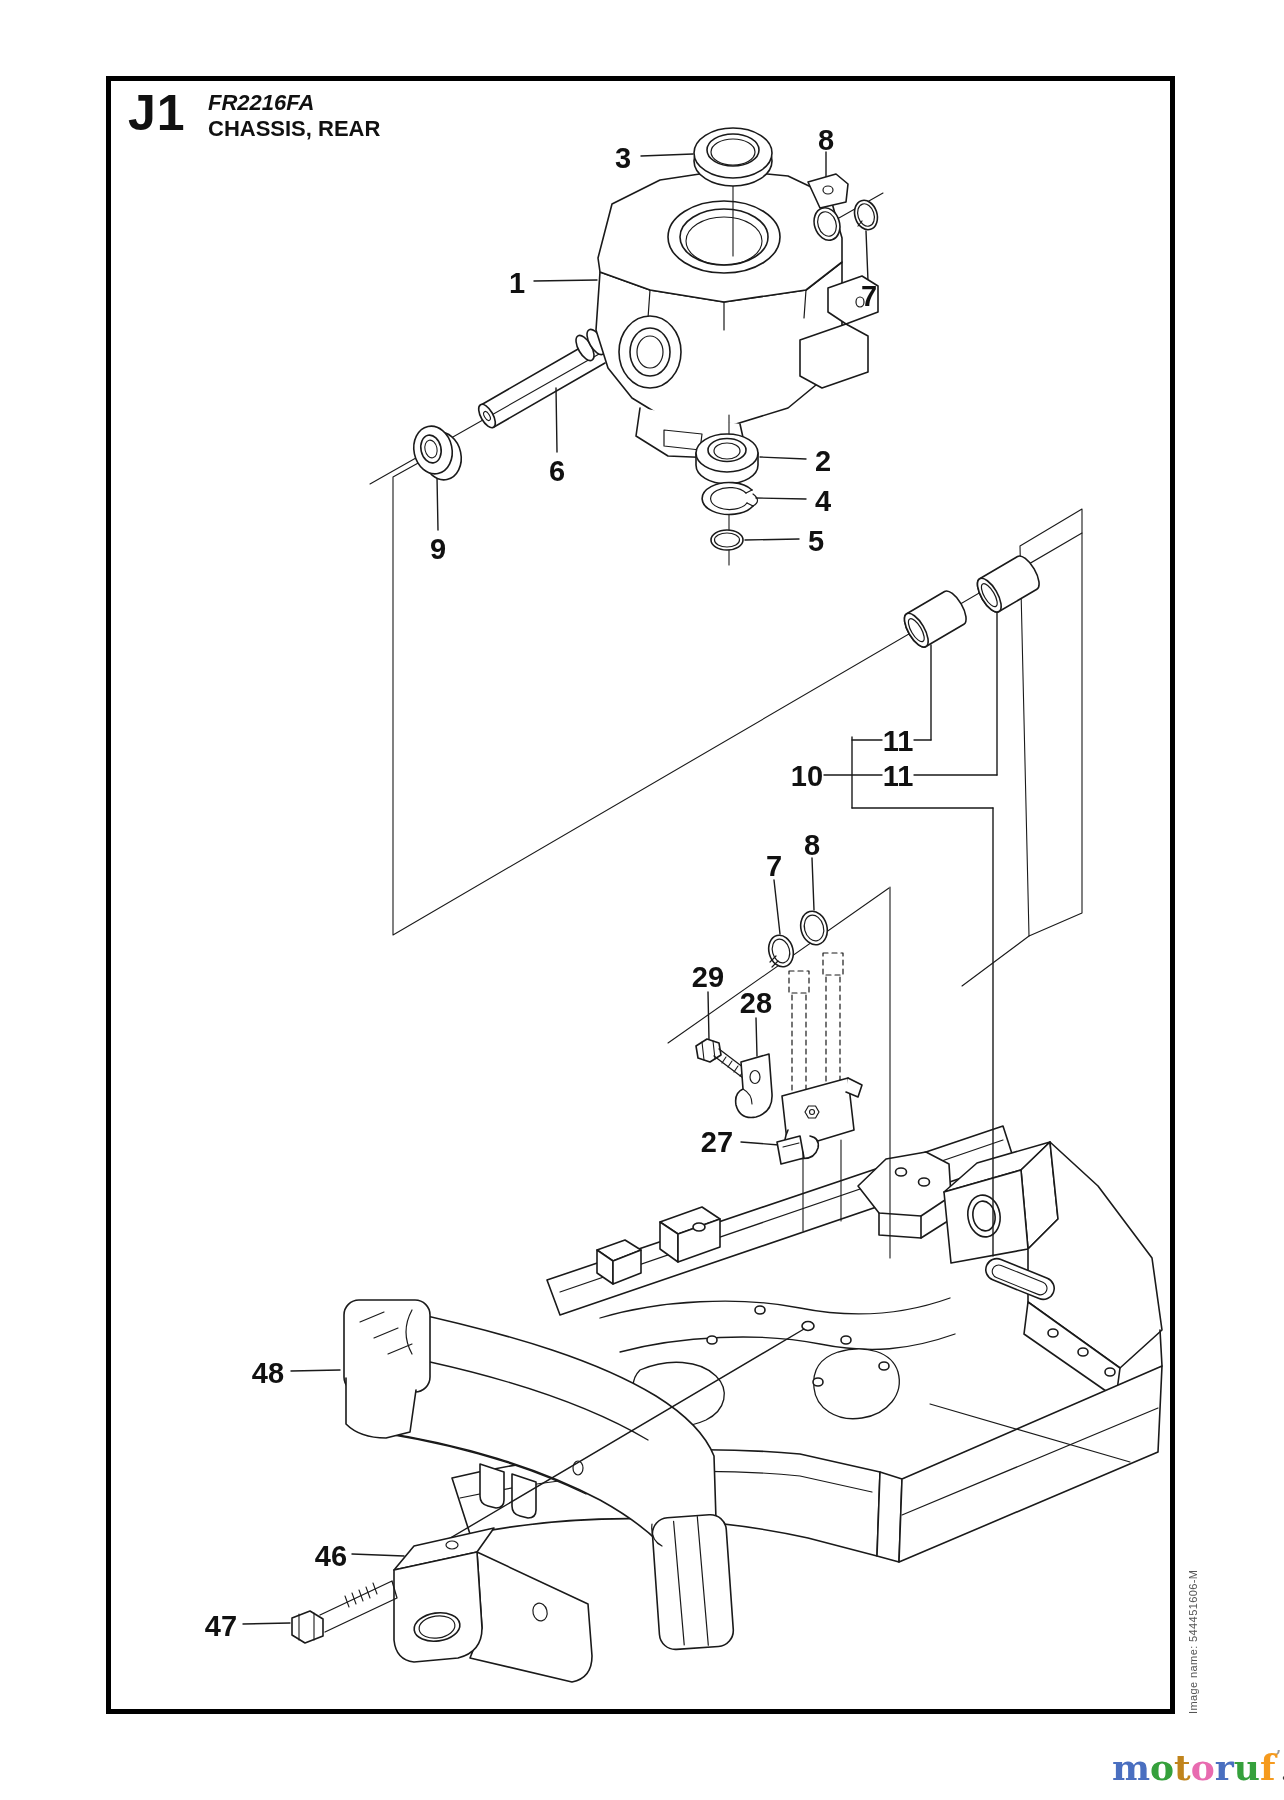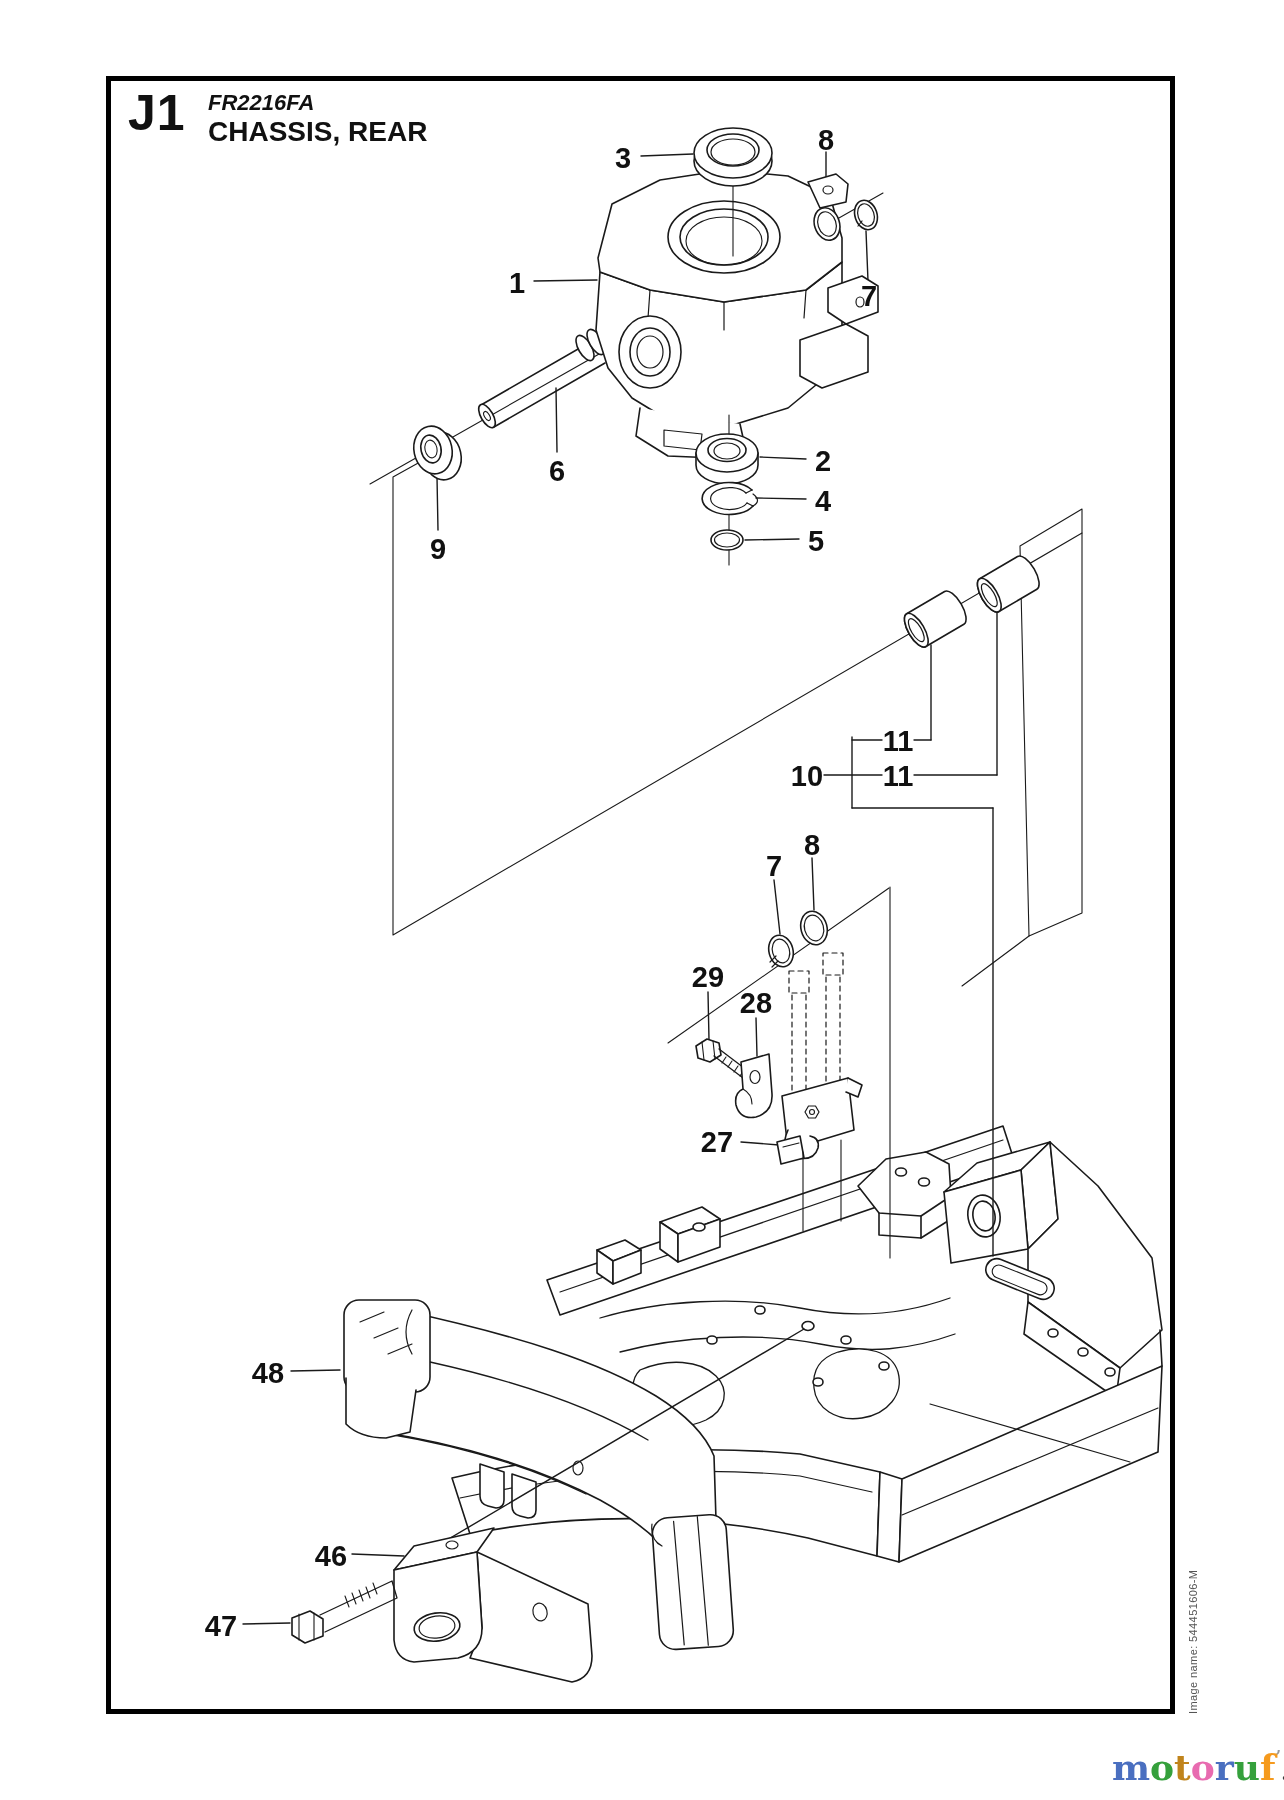--- a/index.html
+++ b/index.html
@@ -1,21 +1,21 @@
 <!DOCTYPE html>
 <html><head>
 <meta charset="utf-8">
 <style>
   html,body{margin:0;padding:0;background:#ffffff;}
   body{width:1284px;height:1800px;position:relative;font-family:"Liberation Sans",sans-serif;overflow:hidden;}
   .page{position:absolute;left:0;top:0;width:1284px;height:1800px;background:#fff;}
   .frame{position:absolute;left:106px;top:76px;width:1069px;height:1638px;border:5px solid #000;box-sizing:border-box;background:#fff;}
   .hdr-code{position:absolute;left:128px;top:84px;font-size:50px;font-weight:bold;color:#111;letter-spacing:1px;}
   .hdr-model{position:absolute;left:208px;top:90px;font-size:22px;font-weight:bold;color:#111;font-style:italic;}
-  .hdr-title{position:absolute;left:208px;top:116px;font-size:28px;font-weight:bold;color:#111;}
+  .hdr-title{position:absolute;left:208px;top:116px;font-size:22px;font-weight:bold;color:#111;}
   svg.diag{position:absolute;left:0;top:0;}
   .imgname{position:absolute;left:1187px;top:1714px;transform:rotate(-90deg);transform-origin:0 0;
            font-size:11px;color:#555;white-space:nowrap;letter-spacing:0.4px;}
   .logo{position:absolute;left:1112px;top:1746px;font-family:"DejaVu Serif",serif;font-weight:bold;
         font-size:36px;white-space:nowrap;}
   .logo .tick{font-size:16px;color:#9a9a9a;vertical-align:18px;}
   .logo .suffix{font-size:22px;}
   .part-label{font-family:"Liberation Sans",sans-serif;font-weight:bold;font-size:29px;fill:#111;}
 </style>
 </head>

